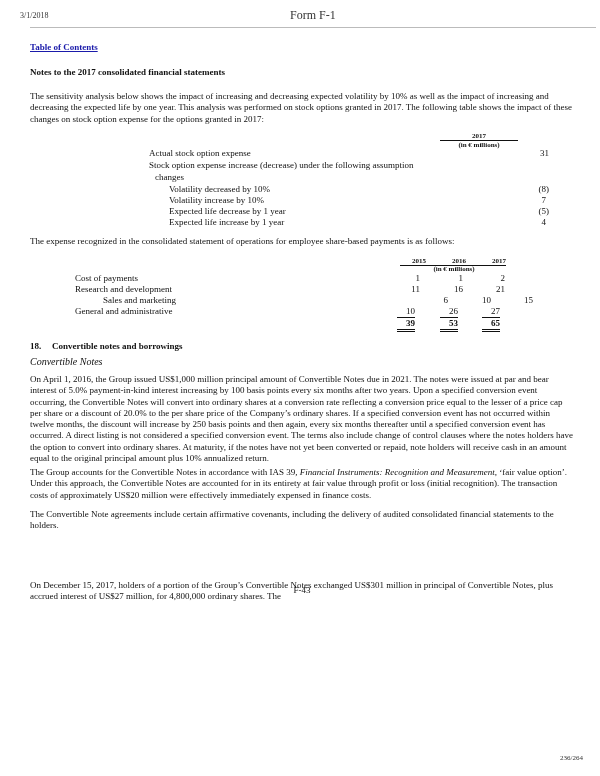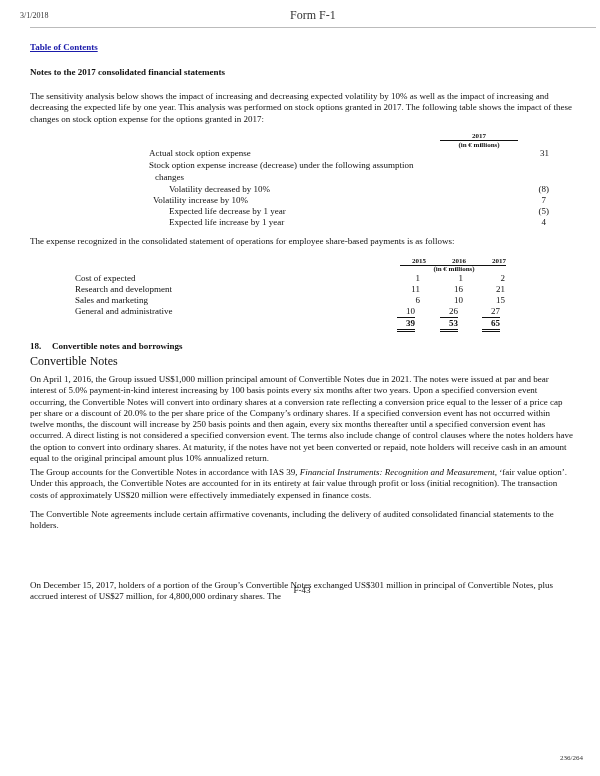--- a/index.html
+++ b/index.html
@@ -23,21 +23,21 @@
   .t2-col { position: absolute; width: 26px; text-align: right; }
   .t2-rule { position: absolute; height: 1px; background: #111; }
   .t2-units { top: 265px; left: 406px; width: 96px; text-align: center; font-weight: bold; font-size: 7px; line-height: 8px; }
   .t2-row { left: 75px; width: 430px; height: 11px; font-size: 9px; line-height: 11px; }
   .t2-row .lbl { position: absolute; left: 0; }
   .t2-row .c { position: absolute; width: 22px; text-align: right; }
   .under { border-bottom: 1px solid #111; }
   .dbl { border-bottom: 3px double #111; }
   .section { left: 30px; top: 341px; font-weight: bold; font-size: 9px; }
   .section .num { display: inline-block; width: 22px; }
-  .subhead { left: 30px; top: 356px; font-size: 12px; }
+  .subhead { left: 30px; top: 356px; font-style: italic; font-size: 10px; }
   .p3 { top: 374px; }
   .p4 { top: 467px; }
   .p5 { top: 509px; }
   .p6 { top: 538px; margin-top: 42px; }
   .pagenum { left: 282px; top: 585px; font-size: 9px; width: 40px; text-align: center; }
   .footer-url { left: 20px; top: 796px; font-size: 7px; color: #333; text-align: center; }
   .footer-page { left: 560px; top: 753px; font-size: 7px; color: #333; }
   em { font-style: italic; }
 </style>
 </head>
@@ -65,21 +65,21 @@
     <span class="lbl">Stock option expense increase (decrease) under the following assumption</span>
   </div>
   <div class="abs t1-row" style="top:172px; left:123px;">
     <span class="lbl">changes</span>
   </div>
   <div class="abs t1-row" style="top:184px;">
     <span class="lbl" style="left:20px;">Volatility decreased by 10%</span>
     <span class="val">(8)</span>
   </div>
   <div class="abs t1-row" style="top:195px;">
-    <span class="lbl" style="left:4px;">Volatility increase by 10%</span>
+    <span class="lbl" style="left:20px;">Volatility increase by 10%</span>
     <span class="val" style="right:3px;">7</span>
   </div>
   <div class="abs t1-row" style="top:206px;">
     <span class="lbl" style="left:20px;">Expected life decrease by 1 year</span>
     <span class="val">(5)</span>
   </div>
   <div class="abs t1-row" style="top:217px;">
     <span class="lbl" style="left:20px;text-align:center;">Expected life increase by 1 year</span>
     <span class="val" style="right:3px;">4</span>
   </div>
@@ -90,32 +90,32 @@
 <div>
   <div class="abs t2-head" style="left:400px; width:106px; height:9px;">
     <span class="t2-col" style="left:0;">2015</span>
     <span class="t2-col" style="left:40px;">2016</span>
     <span class="t2-col" style="left:80px;">2017</span>
     <span class="t2-rule" style="left:0; top:8px; width:106px;"></span>
   </div>
   <div class="abs t2-units">(in € millions)</div>
 
   <div class="abs t2-row" style="top:273px;">
-    <span class="lbl">Cost of expected</span>
+    <span class="lbl">Cost of payments</span>
     <span class="c" style="left:323px;">1</span>
     <span class="c" style="left:366px;">1</span>
     <span class="c" style="left:408px;">2</span>
   </div>
   <div class="abs t2-row" style="top:284px;">
     <span class="lbl">Research and development</span>
     <span class="c" style="left:323px;text-align:right;">11</span>
     <span class="c" style="left:366px;">16</span>
     <span class="c" style="left:408px;">21</span>
   </div>
-  <div class="abs t2-row" style="top:295px;">
+  <div class="abs t2-row" style="top:295px;margin-left:28px;">
     <span class="lbl">Sales and marketing</span>
     <span class="c" style="left:323px;">6</span>
     <span class="c" style="left:366px;">10</span>
     <span class="c" style="left:408px;">15</span>
   </div>
   <div class="abs t2-row" style="top:306px;">
     <span class="lbl">General and administrative</span>
     <span class="c under" style="left:322px; width:18px;">10</span>
     <span class="c under" style="left:365px; width:18px;">26</span>
     <span class="c under" style="left:407px; width:18px;">27</span>

